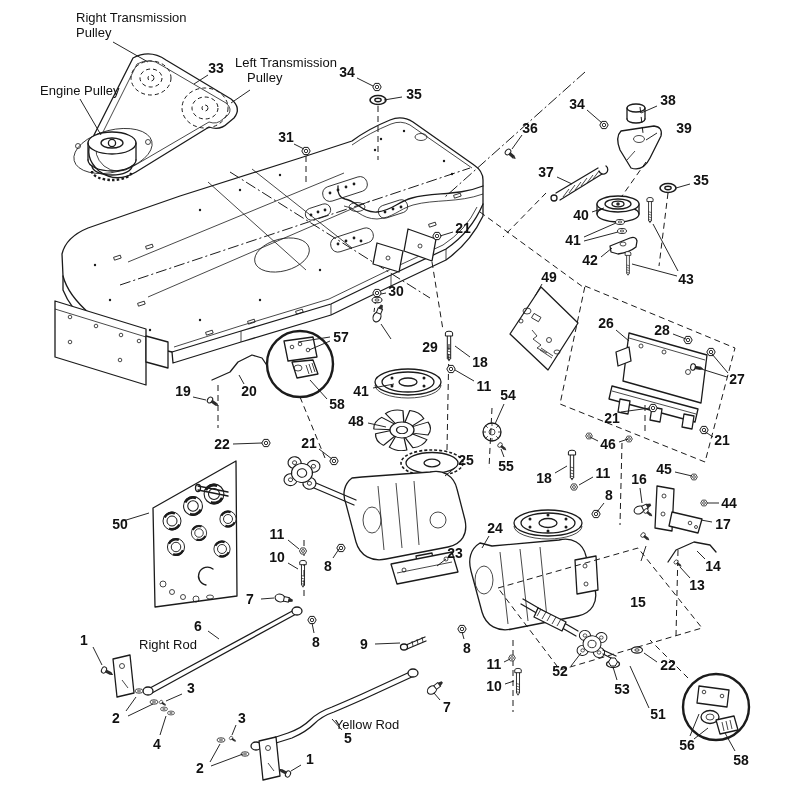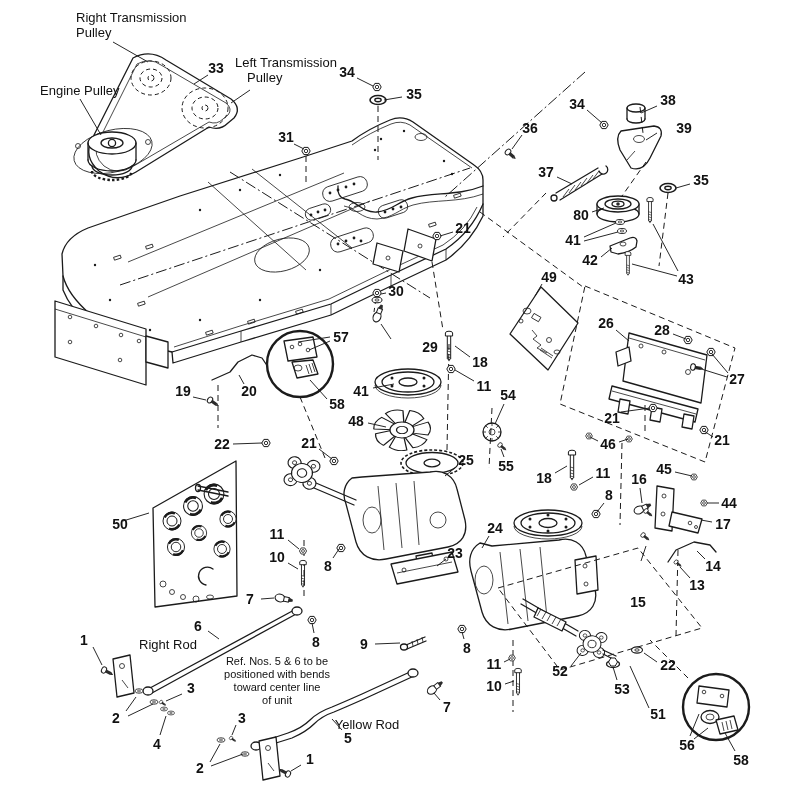--- a/index.html
+++ b/index.html
@@ -584,21 +584,21 @@
       <div class="co" style="left: 216px; top: 68px;">33</div>
       <div class="co" style="left: 347px; top: 72px;">34</div>
       <div class="co" style="left: 414px; top: 94px;">35</div>
       <div class="co" style="left: 286px; top: 137px;">31</div>
       <div class="co" style="left: 530px; top: 128px;">36</div>
       <div class="co" style="left: 577px; top: 104px;">34</div>
       <div class="co" style="left: 668px; top: 100px;">38</div>
       <div class="co" style="left: 668px; top: 128px; padding-left: 32px;">39</div>
       <div class="co" style="left: 546px; top: 172px;">37</div>
       <div class="co" style="left: 701px; top: 180px;">35</div>
-      <div class="co" style="left: 581px; top: 215px;">80</div>
+      <div class="co" style="left: 581px; top: 215px;">40</div>
       <div class="co" style="left: 573px; top: 240px;">41</div>
       <div class="co" style="left: 590px; top: 260px;">42</div>
       <div class="co" style="left: 686px; top: 279px;">43</div>
       <div class="co" style="left: 463px; top: 228px;">21</div>
       <div class="co" style="left: 396px; top: 291px;">30</div>
       <div class="co" style="left: 398px; top: 347px; margin-left: 32px;">29</div>
       <div class="co" style="left: 341px; top: 337px;">57</div>
       <div class="co" style="left: 337px; top: 404px;">58</div>
       <div class="co" style="left: 480px; top: 362px;">18</div>
       <div class="co" style="left: 484px; top: 386px;">11</div>
@@ -666,21 +666,15 @@
       <div class="tl" style="left: 235px; top: 55px;">
         <div>Left Transmission</div>
         <div style="padding-left: 12px;">Pulley</div>
       </div>
       <div class="tl ctr" style="left: 168px; top: 637px;">
         <div>Right Rod</div>
       </div>
       <div class="tl ctr" style="left: 367px; top: 717px;">
         <div>Yellow Rod</div>
       </div>
-      <div class="tl note ctr" style="left: 277px; top: 655px;">
-        <div>Ref. Nos. 5 &amp; 6 to be</div>
-        <div>positioned with bends</div>
-        <div>toward center line</div>
-        <div>of unit</div>
-      </div>
     </div>
 
 </div>
 
 </body></html>

